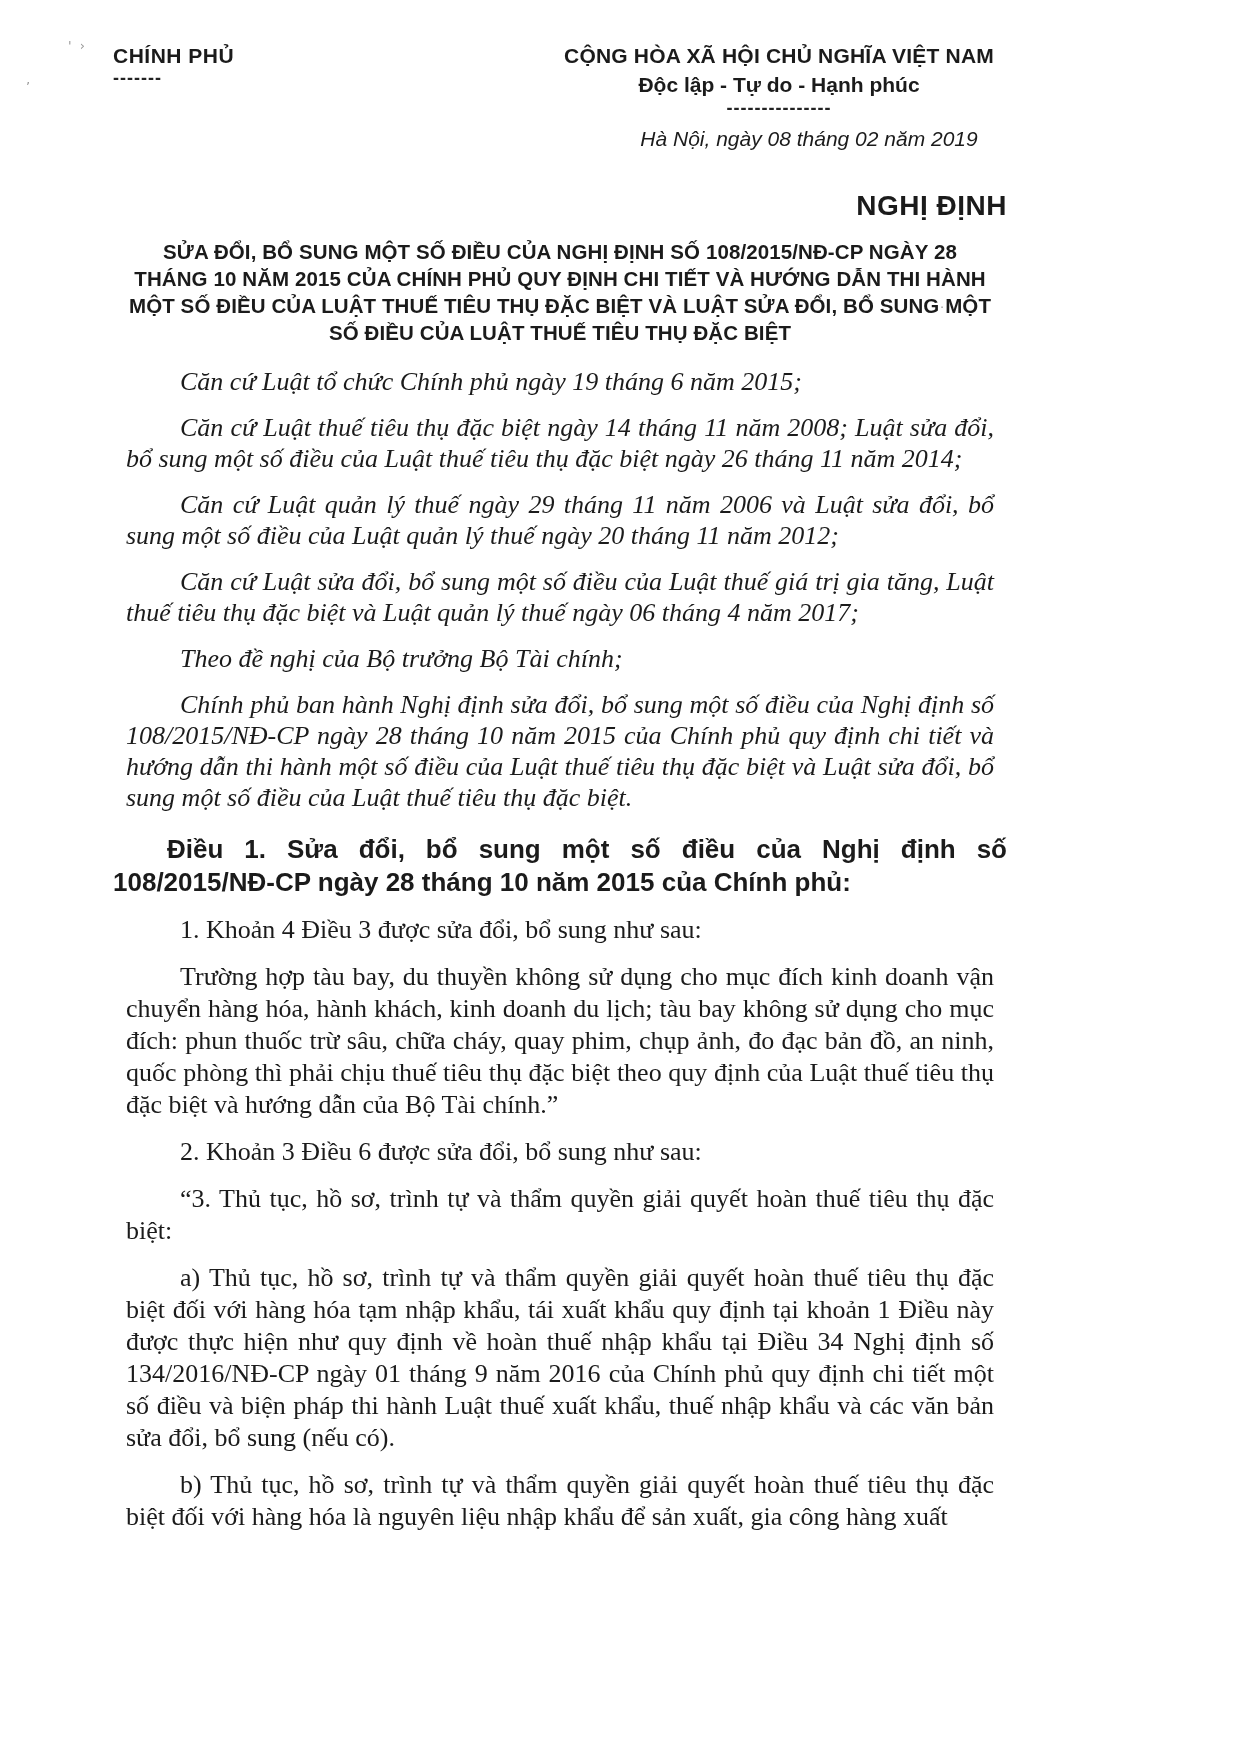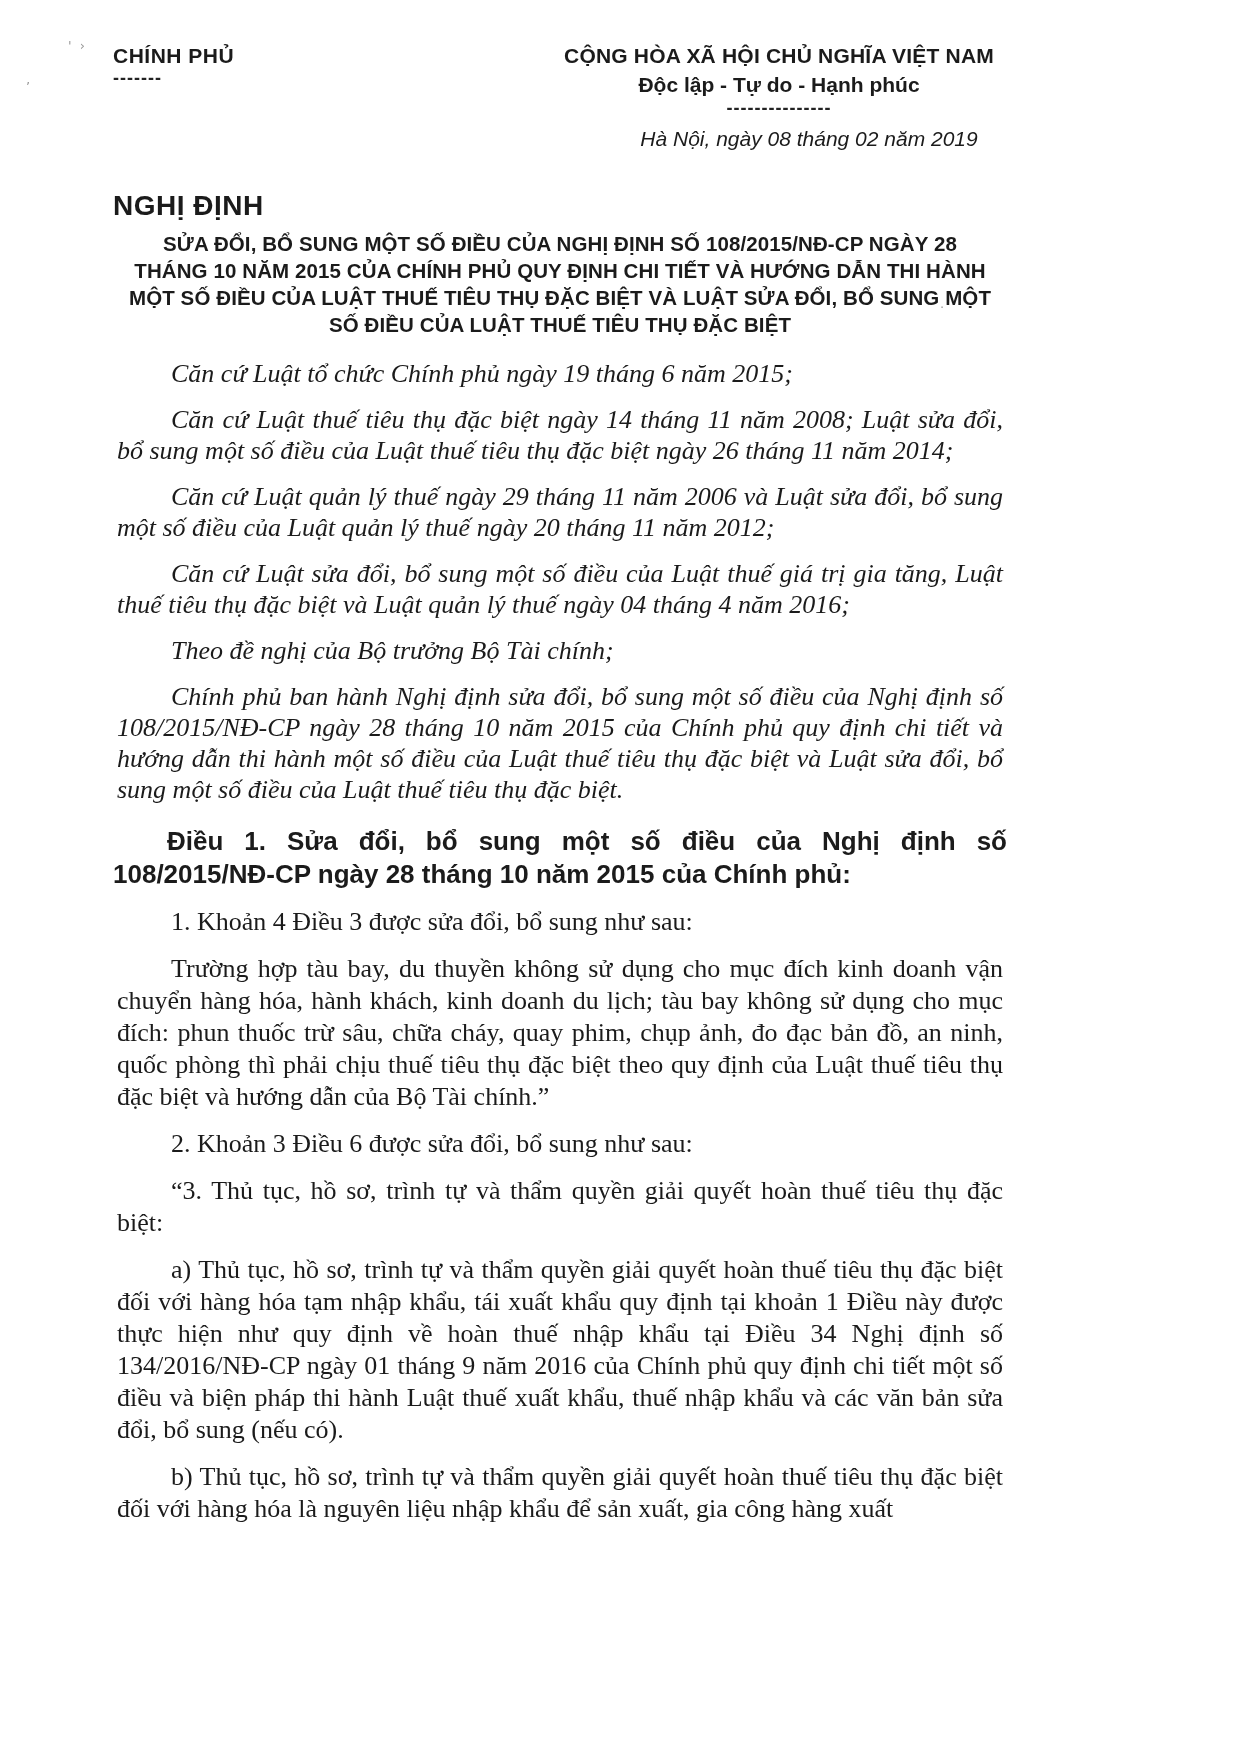--- a/index.html
+++ b/index.html
@@ -20,32 +20,32 @@
   .sans{font-family:"Liberation Sans","DejaVu Sans",sans-serif;}
   .issuer{font-size:21px;font-weight:bold;letter-spacing:.5px;line-height:28px;}
   .national-title{font-size:21px;font-weight:bold;line-height:28px;letter-spacing:.2px;}
   .motto{font-size:21px;font-weight:bold;line-height:30px;}
   .dashes{font-size:18px;font-weight:bold;line-height:16px;letter-spacing:1px;color:#222;}
   .doc-number{font-size:21px;line-height:26px;margin-top:30px;}
   .place-date{font-size:21px;font-style:italic;line-height:26px;margin-top:10px;padding-left:60px;}
   
   .doc-title{
     font-family:"Liberation Sans","DejaVu Sans",sans-serif;
-    font-size:28px;font-weight:bold;text-align:left;
-    margin:38px 0 8px 0;letter-spacing:.5px;
+    font-size:28px;font-weight:bold;text-align:right;
+    margin:38px 0 16px 0;letter-spacing:.5px;
   }
   .doc-subtitle{
     font-family:"Liberation Sans","DejaVu Sans",sans-serif;
     font-size:20.5px;font-weight:bold;text-align:center;
     line-height:27px;max-width:872px;margin:0 auto;letter-spacing:.1px;
   }
   .preamble p, .body-text p{
     font-family:"Liberation Serif","DejaVu Serif",serif;
     font-size:26px;line-height:32px;
-    margin:15px 4px;
+    margin:15px 13px;
     text-indent:54px;
     text-align:justify;
   }
   .preamble{margin-top:20px;}
   .preamble p{font-style:italic;line-height:31px;}
   .article-heading{
     font-family:Liberation Sans, sans-serif;
     font-size:26px;font-weight:bold;line-height:33px;
     margin:20px 0 14px 0;
     text-indent:54px;text-align:justify;
@@ -76,21 +76,21 @@
     </div>
   </div>
 
   <div class="doc-title">NGHỊ ĐỊNH</div>
   <div class="doc-subtitle">SỬA ĐỔI, BỔ SUNG MỘT SỐ ĐIỀU CỦA NGHỊ ĐỊNH SỐ 108/2015/NĐ-CP NGÀY 28 THÁNG 10 NĂM 2015 CỦA CHÍNH PHỦ QUY ĐỊNH CHI TIẾT VÀ HƯỚNG DẪN THI HÀNH MỘT SỐ ĐIỀU CỦA LUẬT THUẾ TIÊU THỤ ĐẶC BIỆT VÀ LUẬT SỬA ĐỔI, BỔ SUNG MỘT SỐ ĐIỀU CỦA LUẬT THUẾ TIÊU THỤ ĐẶC BIỆT</div>
 
   <div class="preamble">
     <p>Căn cứ Luật tổ chức Chính phủ ngày 19 tháng 6 năm 2015;</p>
     <p>Căn cứ Luật thuế tiêu thụ đặc biệt ngày 14 tháng 11 năm 2008; Luật sửa đổi, bổ sung một số điều của Luật thuế tiêu thụ đặc biệt ngày 26 tháng 11 năm 2014;</p>
     <p>Căn cứ Luật quản lý thuế ngày 29 tháng 11 năm 2006 và Luật sửa đổi, bổ sung một số điều của Luật quản lý thuế ngày 20 tháng 11 năm 2012;</p>
-    <p>Căn cứ Luật sửa đổi, bổ sung một số điều của Luật thuế giá trị gia tăng, Luật thuế tiêu thụ đặc biệt và Luật quản lý thuế ngày 04 tháng 4 năm 2016;</p>
+    <p>Căn cứ Luật sửa đổi, bổ sung một số điều của Luật thuế giá trị gia tăng, Luật thuế tiêu thụ đặc biệt và Luật quản lý thuế ngày 06 tháng 4 năm 2017;</p>
     <p>Theo đề nghị của Bộ trưởng Bộ Tài chính;</p>
     <p>Chính phủ ban hành Nghị định sửa đổi, bổ sung một số điều của Nghị định số 108/2015/NĐ-CP ngày 28 tháng 10 năm 2015 của Chính phủ quy định chi tiết và hướng dẫn thi hành một số điều của Luật thuế tiêu thụ đặc biệt và Luật sửa đổi, bổ sung một số điều của Luật thuế tiêu thụ đặc biệt.</p>
   </div>
 
   <div class="article-heading">Điều 1. Sửa đổi, bổ sung một số điều của Nghị định số 108/2015/NĐ-CP ngày 28 tháng 10 năm 2015 của Chính phủ:</div>
 
   <div class="body-text">
     <p>1. Khoản 4 Điều 3 được sửa đổi, bổ sung như sau:</p>
     <p>Trường hợp tàu bay, du thuyền không sử dụng cho mục đích kinh doanh vận chuyển hàng hóa, hành khách, kinh doanh du lịch; tàu bay không sử dụng cho mục đích: phun thuốc trừ sâu, chữa cháy, quay phim, chụp ảnh, đo đạc bản đồ, an ninh, quốc phòng thì phải chịu thuế tiêu thụ đặc biệt theo quy định của Luật thuế tiêu thụ đặc biệt và hướng dẫn của Bộ Tài chính.”</p>
     <p>2. Khoản 3 Điều 6 được sửa đổi, bổ sung như sau:</p>

